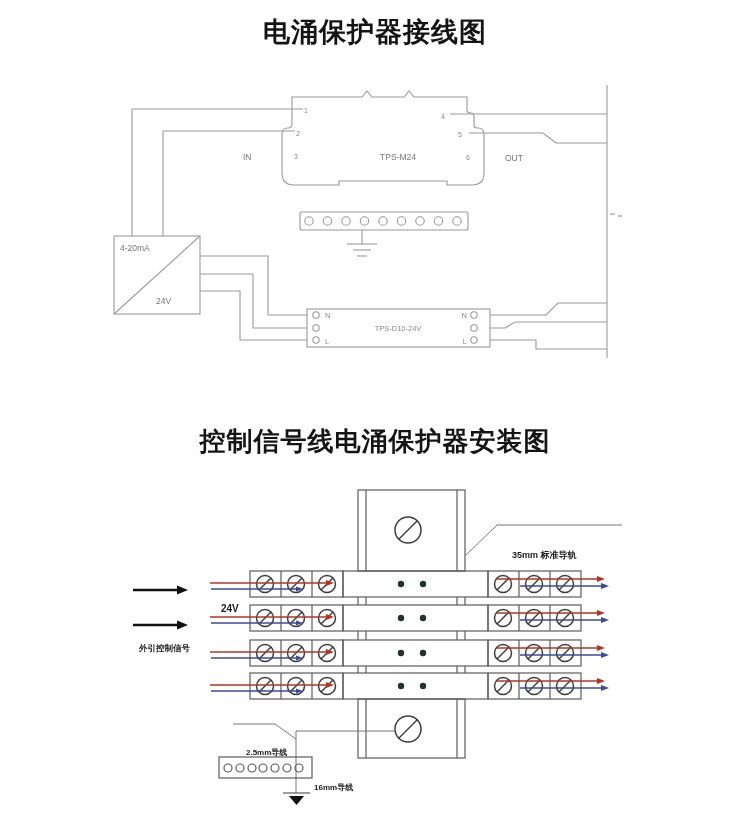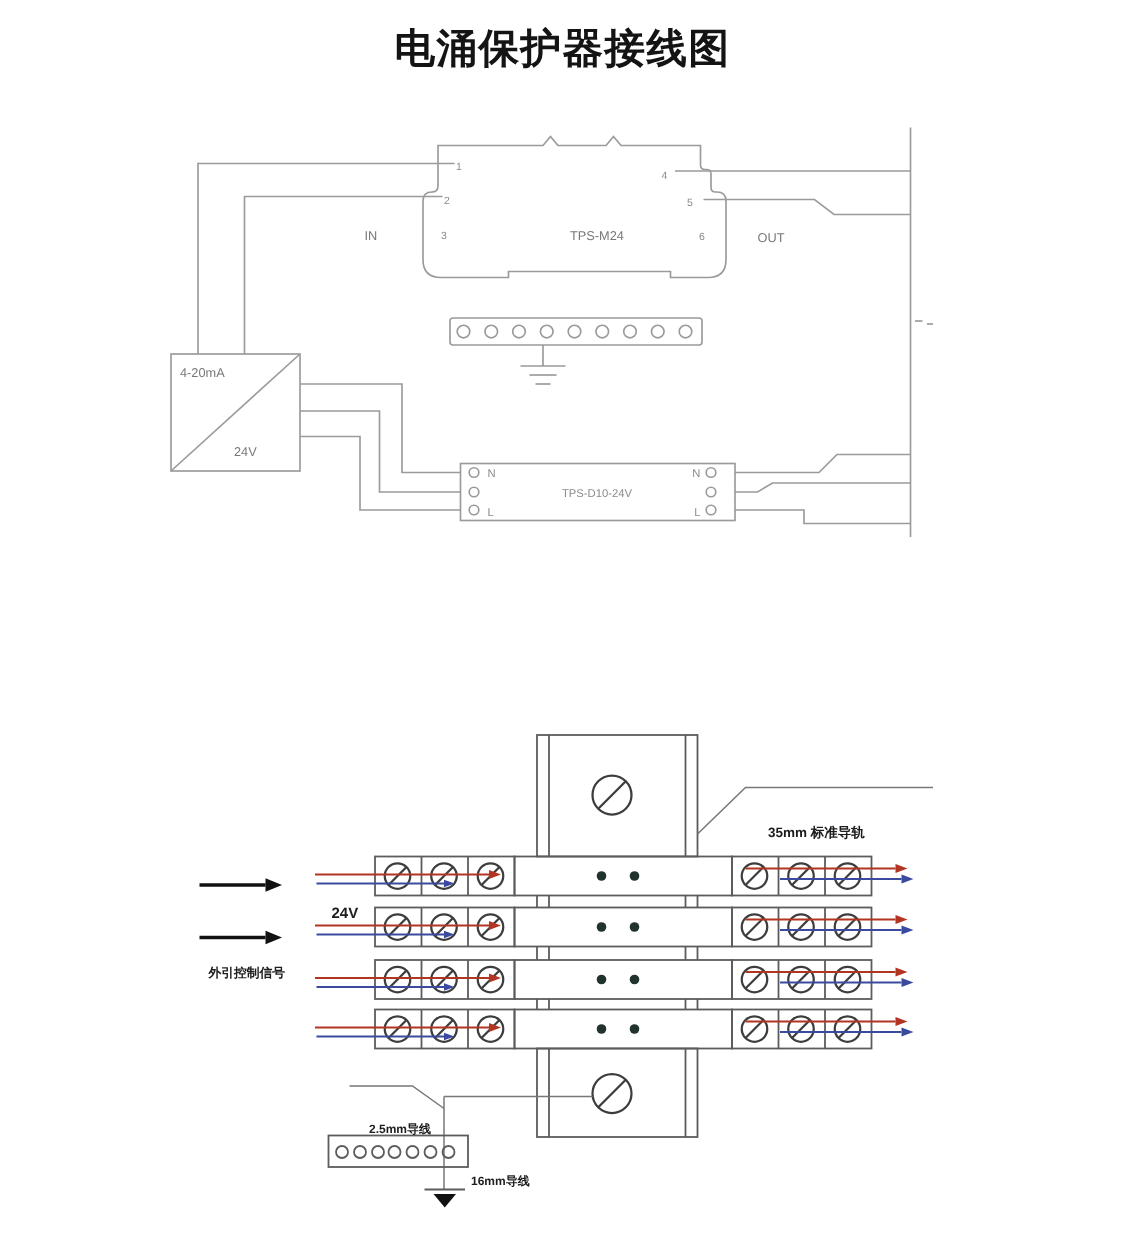--- a/index.html
+++ b/index.html
@@ -32,20 +32,21 @@
   .arrow-black{stroke:#111;stroke-width:2.4;fill:none;}
   .head-black{fill:#111;}
   .b-txt{fill:#1c1c1c;font-weight:bold;}
 </style>
 </head>
 <body>
 
 <div class="canvas">
 
   <div class="title" id="title1">电涌保护器接线图</div>
+  <div class="title" id="title2">控制信号线电涌保护器安装图</div>
 
   <svg width="750" height="825" viewBox="0 0 750 825">
 
     <g>
 
       <g>
         <path class="ln" d="M 292,97 L 362,97 L 367,91 L 372,97 L 404,97 L 409,91 L 414,97 L 467,97
                            L 467,110 Q 467,113 470,113 L 471,113 Q 474,113 474,116 L 474,125 Q 474,128 477,128 L 478,128 Q 484,128 484,134
                            L 484,173 Q 484,185 472,185 L 447,185 L 447,181 L 339,181 L 339,185 L 294,185 Q 282,185 282,173
                            L 282,134 Q 282,128 288,128 Q 292,128 292,124 Z"></path>

